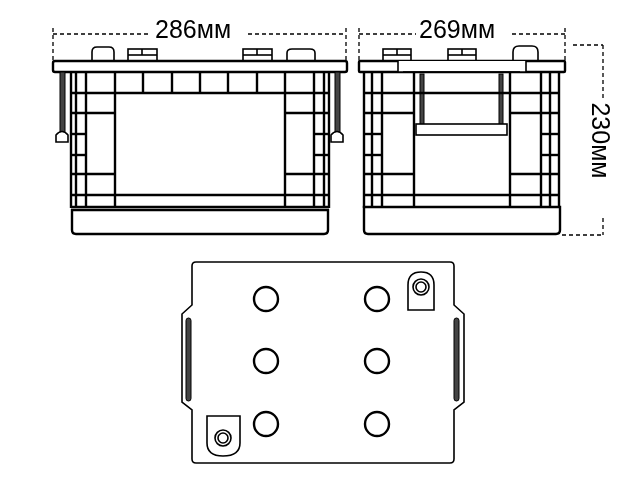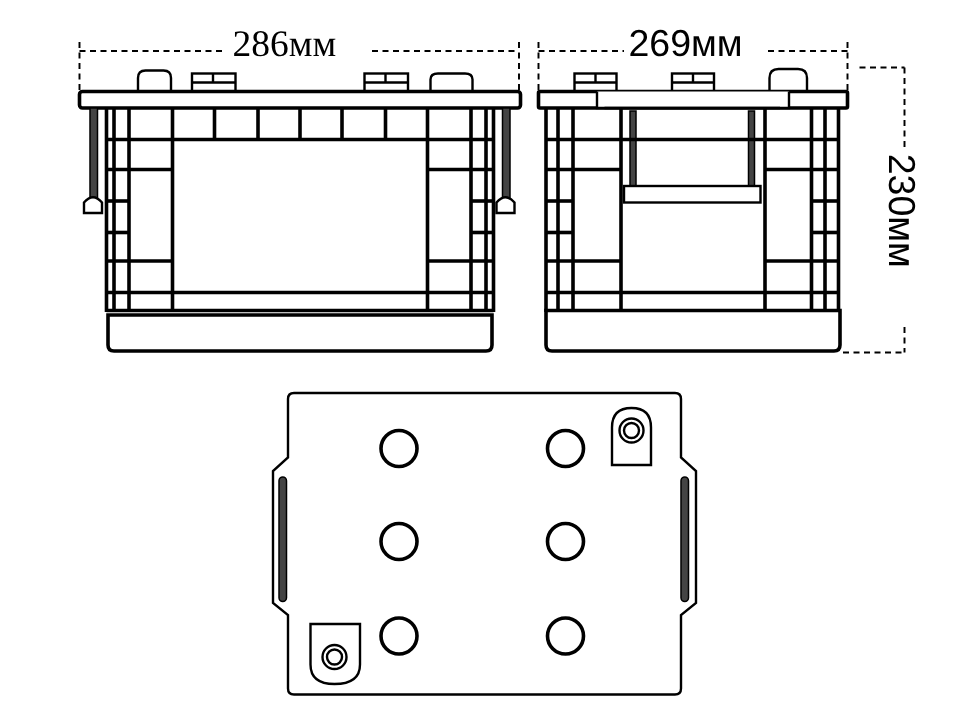--- a/index.html
+++ b/index.html
@@ -8,21 +8,21 @@
     .dim-label {
       position: absolute;
       font-family: "Liberation Sans", sans-serif;
       font-size: 25px;
       color: #000;
       background: #fff;
       line-height: 1;
       padding: 0 2px;
       white-space: nowrap;
     }
-    #dim-width { left: 153px; top: 17px; font-family: Liberation Serif, serif; }
+    #dim-width { left: 153px; top: 17px; }
     #dim-depth { left: 417px; top: 17px; }
     #dim-height {
       left: 560px; top: 128px;
       transform: rotate(90deg);
       transform-origin: center center;
     }
     .s { stroke: #000; fill: none; stroke-width: 1.6; }
     .t { stroke: #000; fill: none; stroke-width: 2.4; }
     .dash { stroke: #000; fill: none; stroke-width: 1.3; stroke-dasharray: 4 3; }
     .fillw { fill: #fff; }

